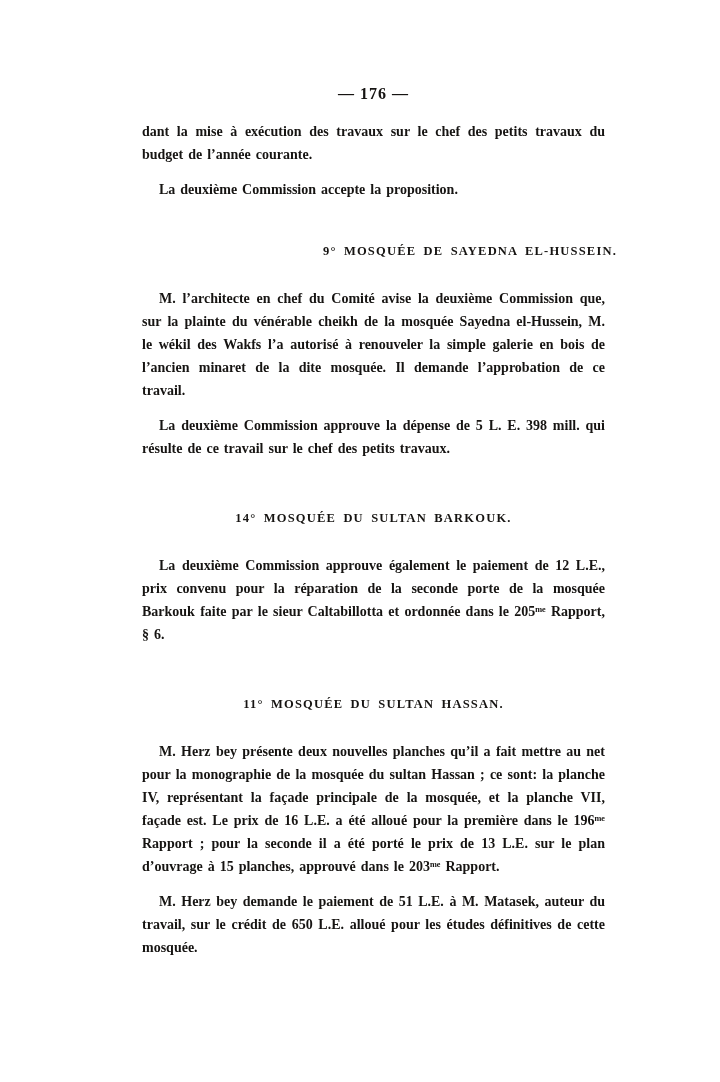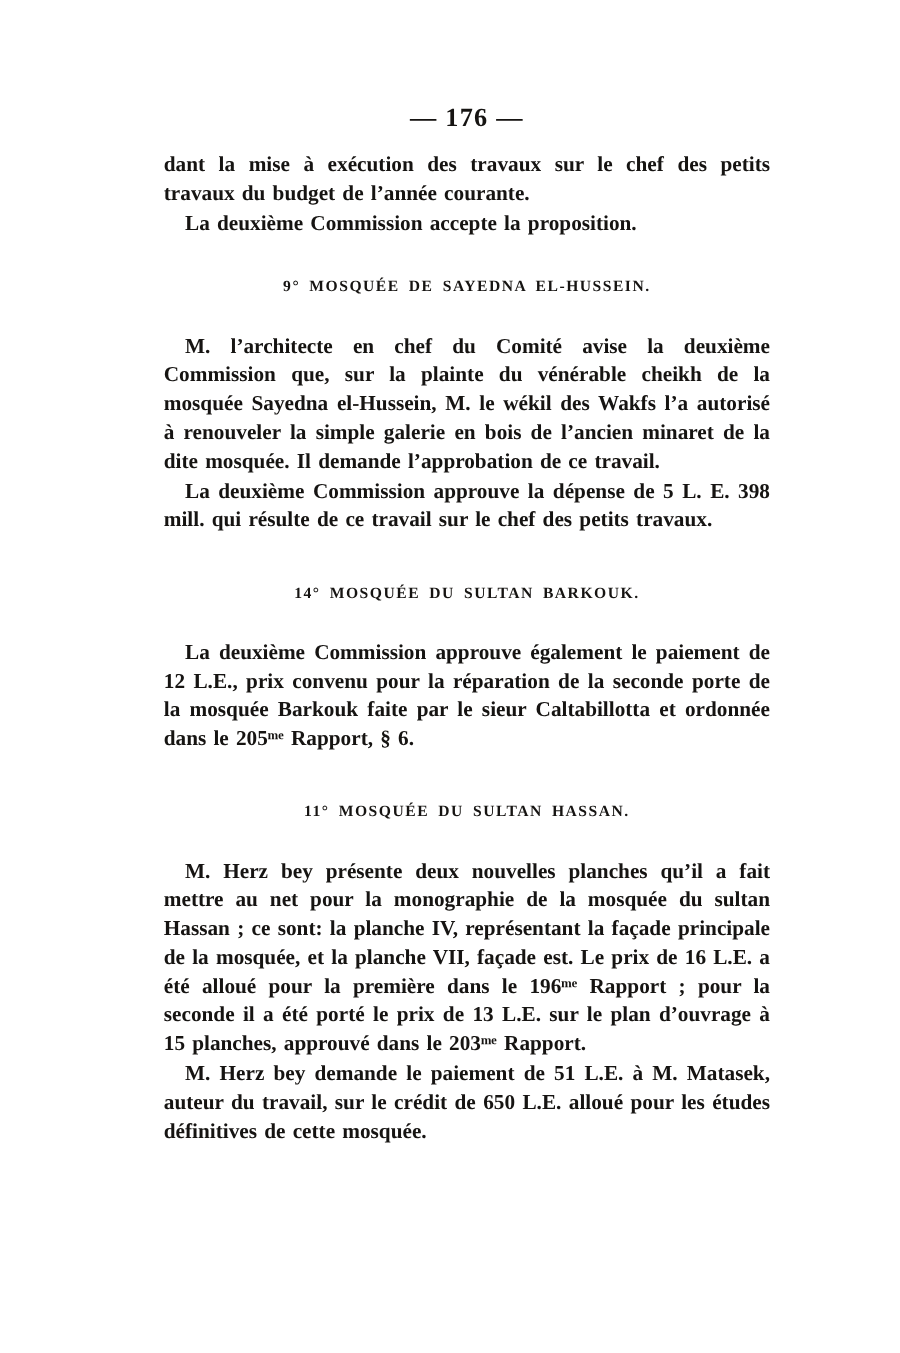--- a/index.html
+++ b/index.html
@@ -17,28 +17,28 @@
     width: 720px;
     height: 1082px;
     padding: 84px 103px 0 130px;
     background: #ffffff;
     font-family: "Liberation Serif", "DejaVu Serif", serif;
     color: #161412;
     font-weight: 700;
   }
   .page-number {
     text-align: center;
-    font-size: 21px;
+    font-size: 16px;
     line-height: 20px;
     letter-spacing: 1px;
     margin: 0 0 16px 0;
   }
   .body-text p {
-    margin: 1px;
-    font-size: 17px;
+    margin: 12px;
+    font-size: 14px;
     line-height: 23px;
     text-align: justify;
     text-indent: 17px;
     word-spacing: 1.5px;
   }
   .body-text p.continuation {
     text-indent: 0;
   }
   .section-heading {
     margin: 0;
@@ -46,20 +46,21 @@
     margin-bottom: 28px;
     text-align: center;
     font-size: 12.5px;
     line-height: 16px;
     letter-spacing: 1.2px;
     word-spacing: 3px;
     font-weight: 700;
   }
   .section-heading.first {
     padding-top: 30px;
+    text-align: right;
   }
   .section-heading.later {
     padding-top: 38px;
   }
 </style>
 </head>
 <body>
 
 <div class="scan-page">
 

